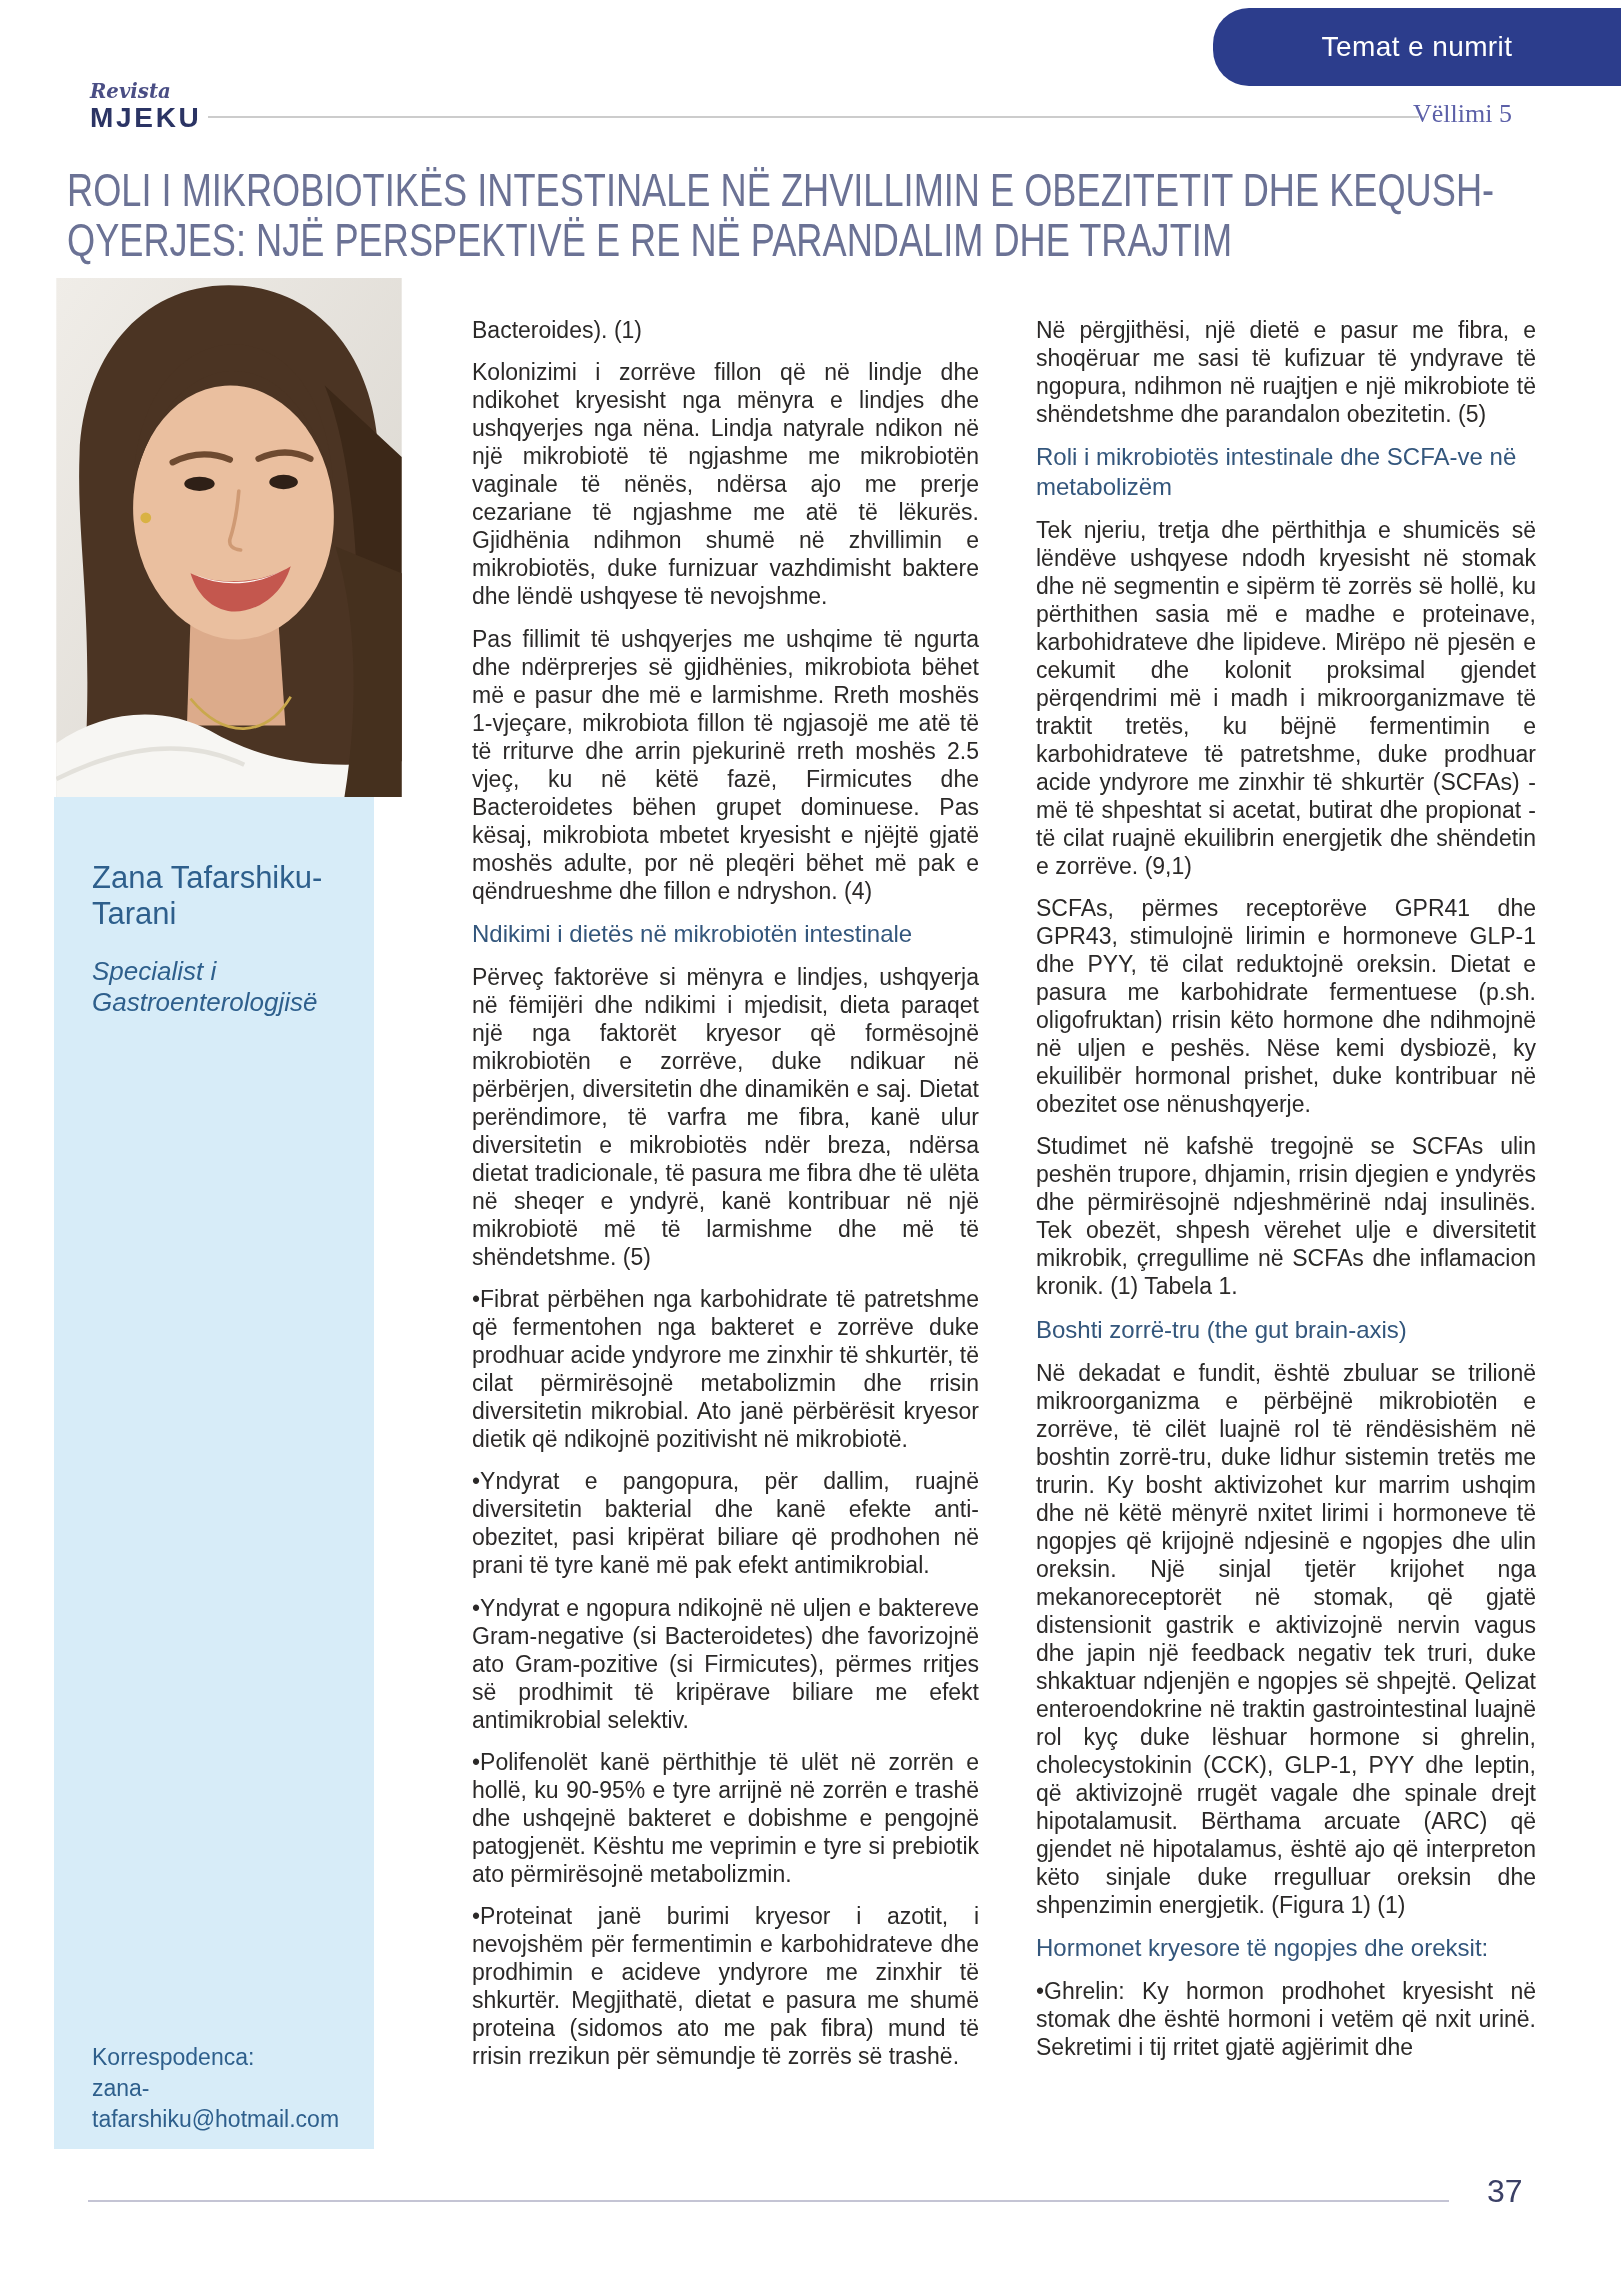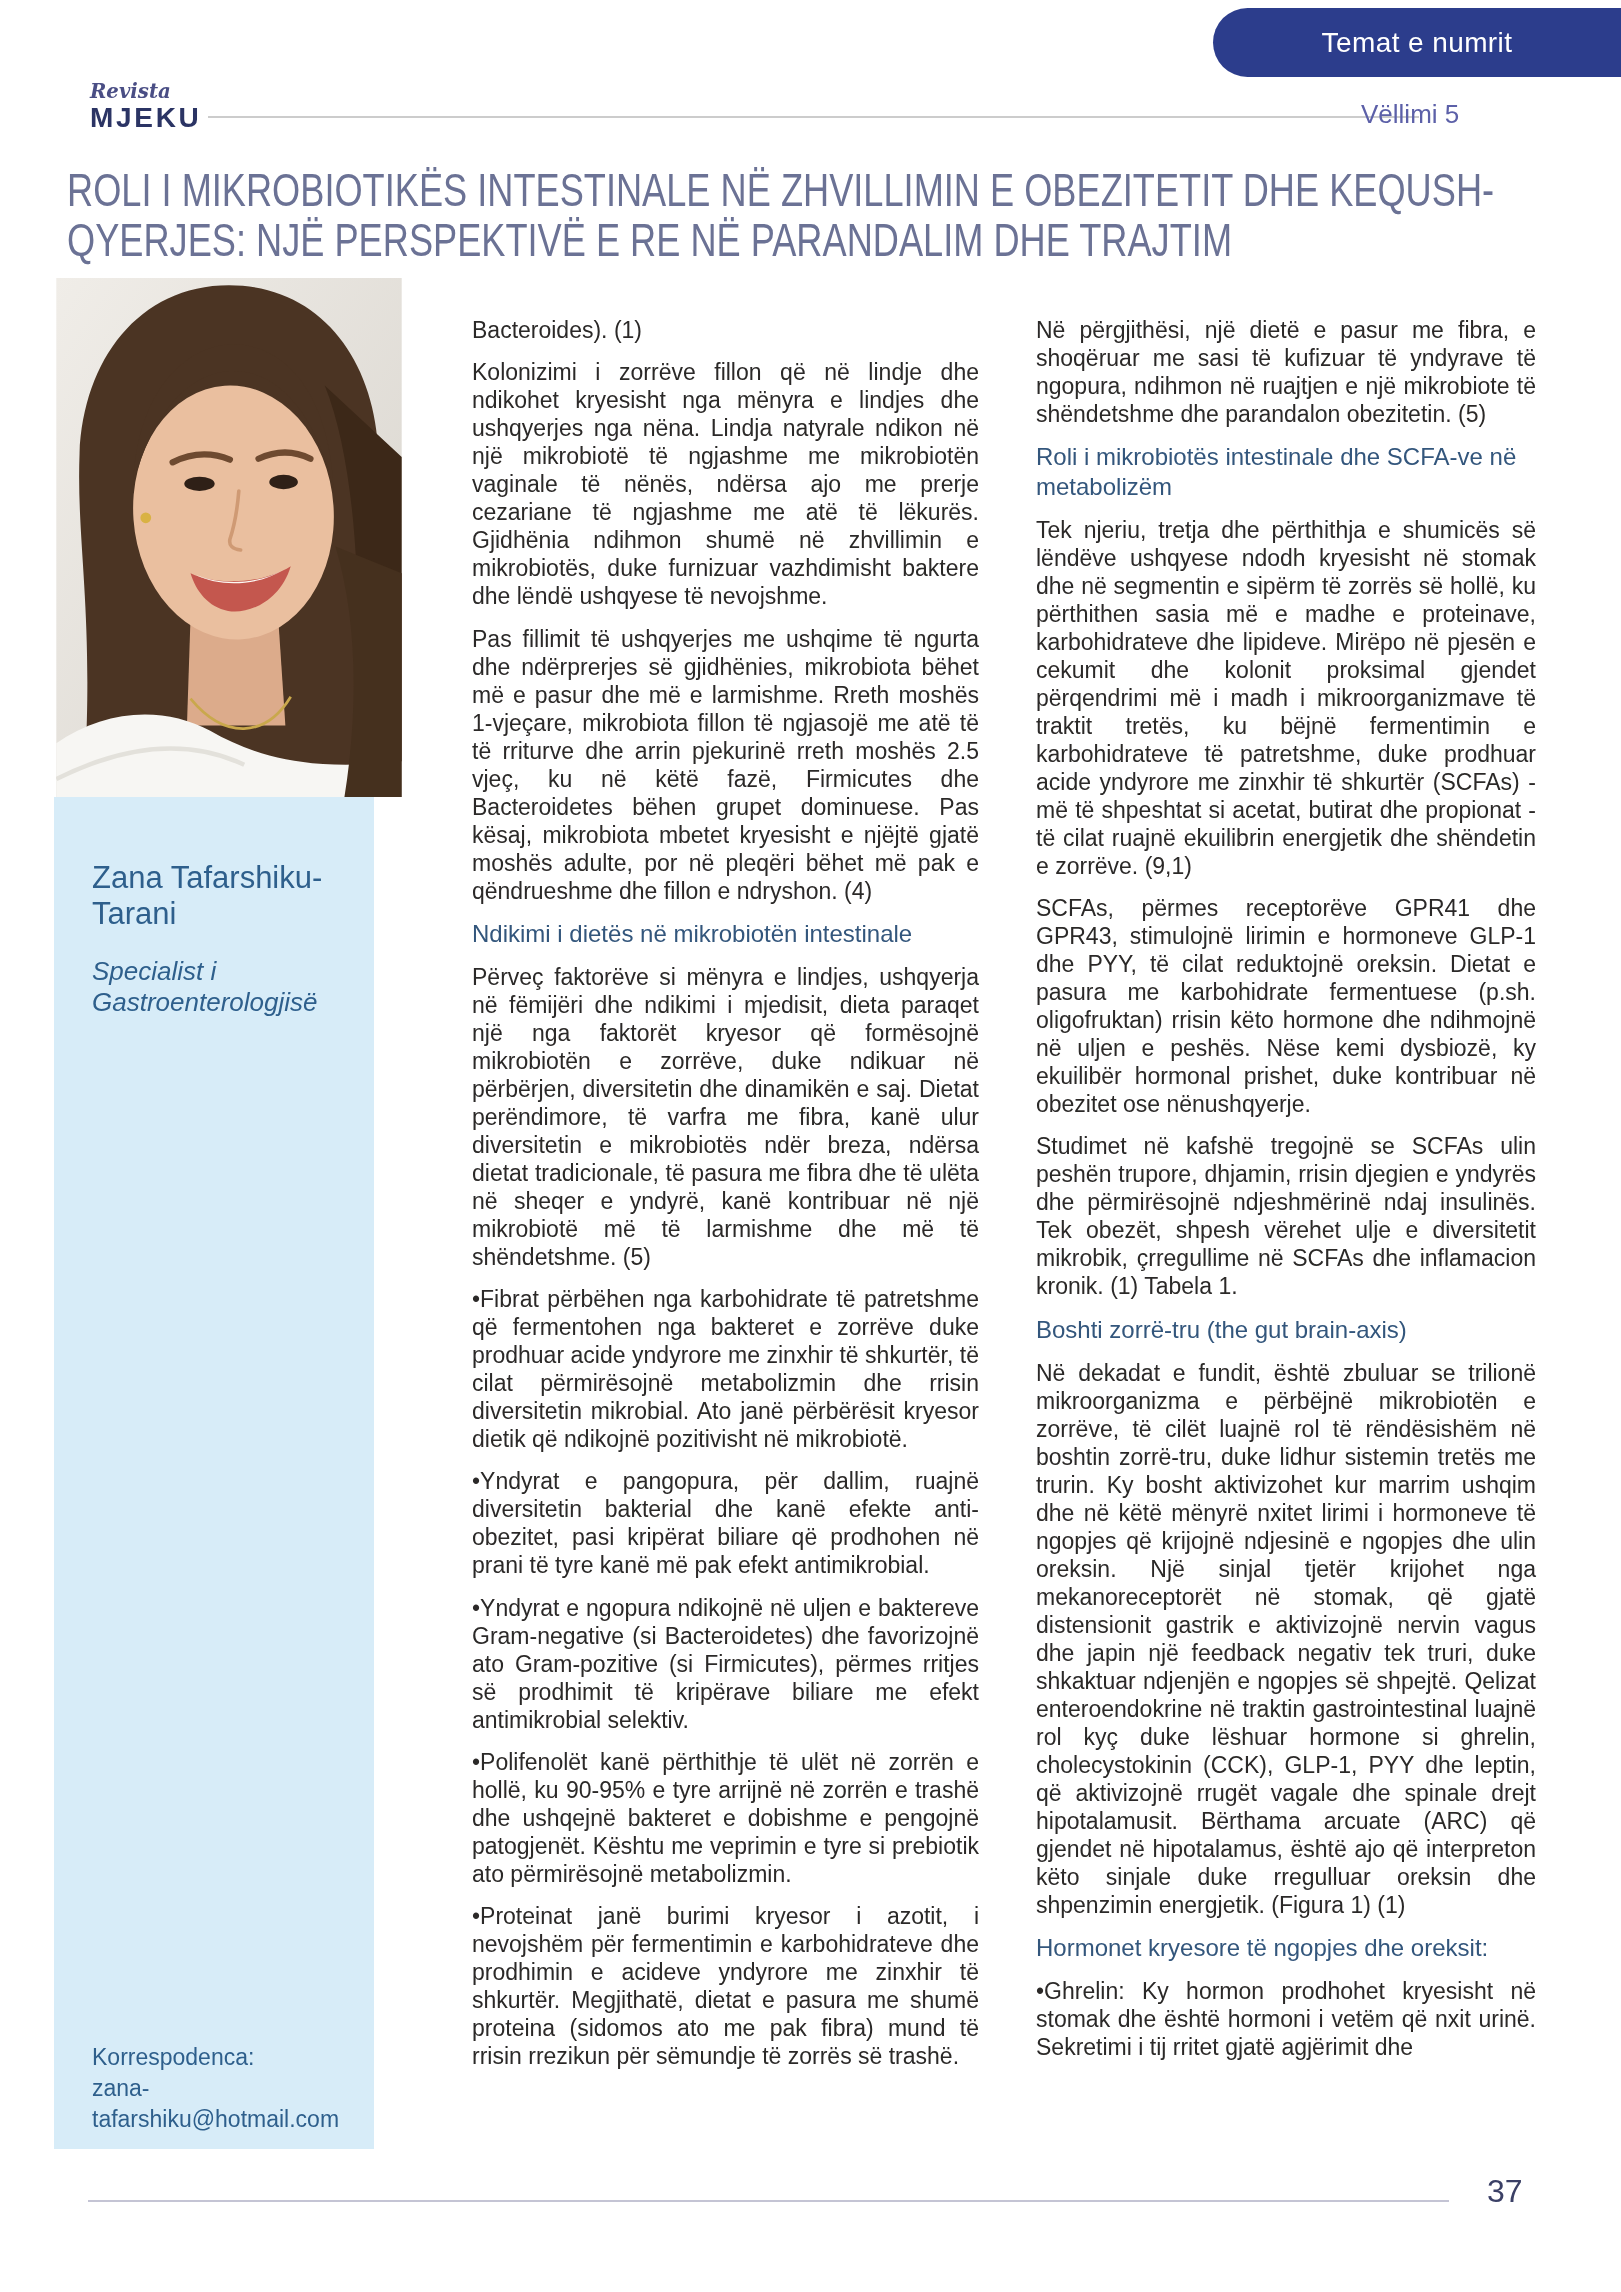--- a/index.html
+++ b/index.html
@@ -1,29 +1,29 @@
 <!DOCTYPE html>
 <html style="font-size:14.3px"><head>
 <meta charset="utf-8">
 <style>
   html,body { margin:0; padding:0; background:#ffffff; }
   body { width:1621px; height:2293px; position:relative; font-family:"Liberation Sans",sans-serif; }
   .page { position:absolute; left:0; top:0; width:1621px; height:2293px; background:#ffffff; overflow:hidden; }
 
-  .banner { position:absolute; top:8px; right:0; width:408px; height:69px; background:#2c3d8c;
+  .banner { position:absolute; top:8px; right:0; width:408px; height:78px; background:#2c3d8c;
             border-radius:36px 0 0 36px; display:flex; align-items:center; justify-content:center; }
   .banner span { color:#ffffff; font-size:28px; letter-spacing:0.4px; }
 
   .masthead { position:absolute; left:90px; top:82px; }
   .logo-top { font-family:"DejaVu Serif",serif; font-style:italic; font-weight:bold; font-size:19.7px;
               color:#4a4e85; line-height:20.6px; }
   .logo-main { font-size:28px; font-weight:bold; letter-spacing:2.7px; color:#2b3464; line-height:29.6px; }
 
   .header-rule { position:absolute; left:208px; top:116px; width:1211px; height:1.8px; background:#cccccc; }
-  .volume { position:absolute; left:1361px; top:99px; font-size:26px; color:#5c60a8; }
+  .volume { position:absolute; left:1413px; top:99px; font-size:26px; color:#5c60a8;font-family:Liberation Serif, serif; }
 
   .title { position:absolute; left:67px; top:165px; margin:0; font-weight:400; font-size:47px;
            line-height:50px; color:#6b7295; }
   .title .tline { display:block; white-space:nowrap; transform:scaleX(0.77); transform-origin:0 50%; }
 
   .photo { position:absolute; left:56px; top:278px; width:346px; height:519px; overflow:hidden; }
 
   .author-panel { position:absolute; left:54px; top:797px; width:320px; height:1352px; background:#d7ecf8; }
   .author-name { margin:63px 0 0 38px; font-size:31px; color:#2e5f8c; }
   .author-role { margin:24px 0 0 38px; font-size:26px; font-style:italic; color:#2e5f8c; }

